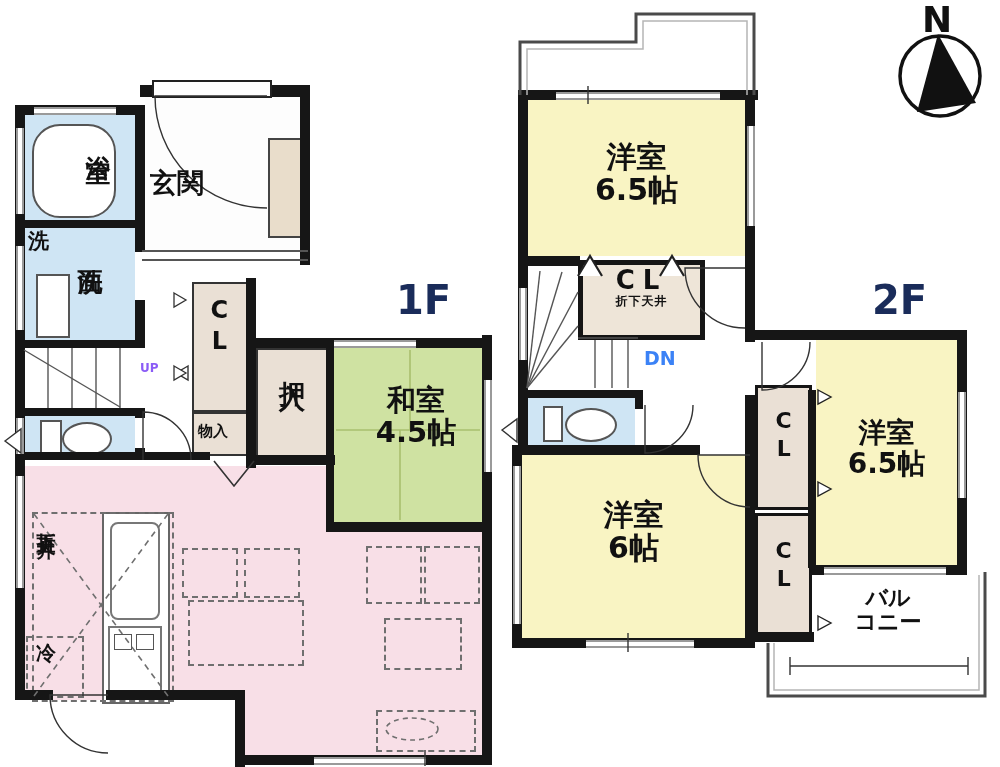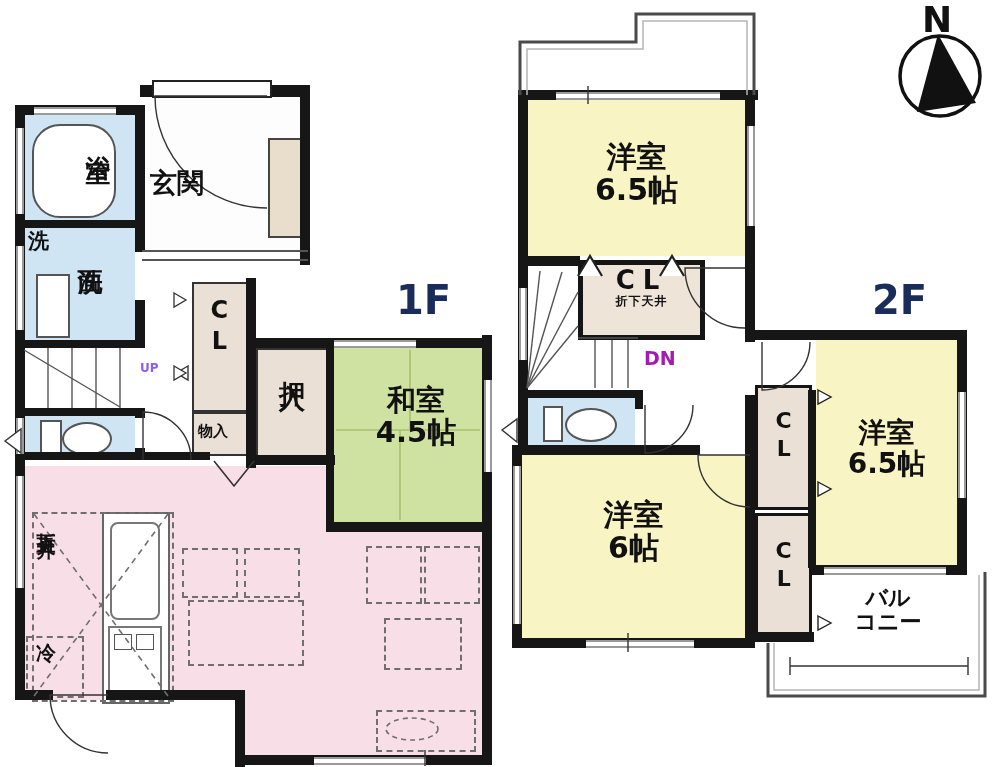--- a/index.html
+++ b/index.html
@@ -230,21 +230,21 @@
 
   <div class="label floorlbl" style="left:872px;top:278px;">2F</div>
   <div class="label center" style="left:528px;top:140px;width:217px;font-size:30px;">
     <div>洋室</div>
     <div>6.5帖</div>
   </div>
   <div class="label center" style="left:578px;top:266px;width:127px;">
     <div style="font-size:26px;letter-spacing:8px;">CL</div>
     <div style="font-size:12px;letter-spacing:1px;">折下天井</div>
   </div>
-  <div class="label" style="left:644px;top:348px;font-size:19px;color:#a21caf;">DN</div>
+  <div class="label" style="left:644px;top:348px;font-size:19px;color:#3b82f6;">DN</div>
   <div class="label center" style="left:522px;top:498px;width:223px;font-size:30px;">
     <div>洋室</div>
     <div>6帖</div>
   </div>
   <div class="label vtext" style="left:771px;top:408px;font-size:22px;">CL</div>
   <div class="label vtext" style="left:771px;top:538px;font-size:22px;">CL</div>
   <div class="label center" style="left:816px;top:418px;width:141px;font-size:28px;">
     <div>洋室</div>
     <div>6.5帖</div>
   </div>

